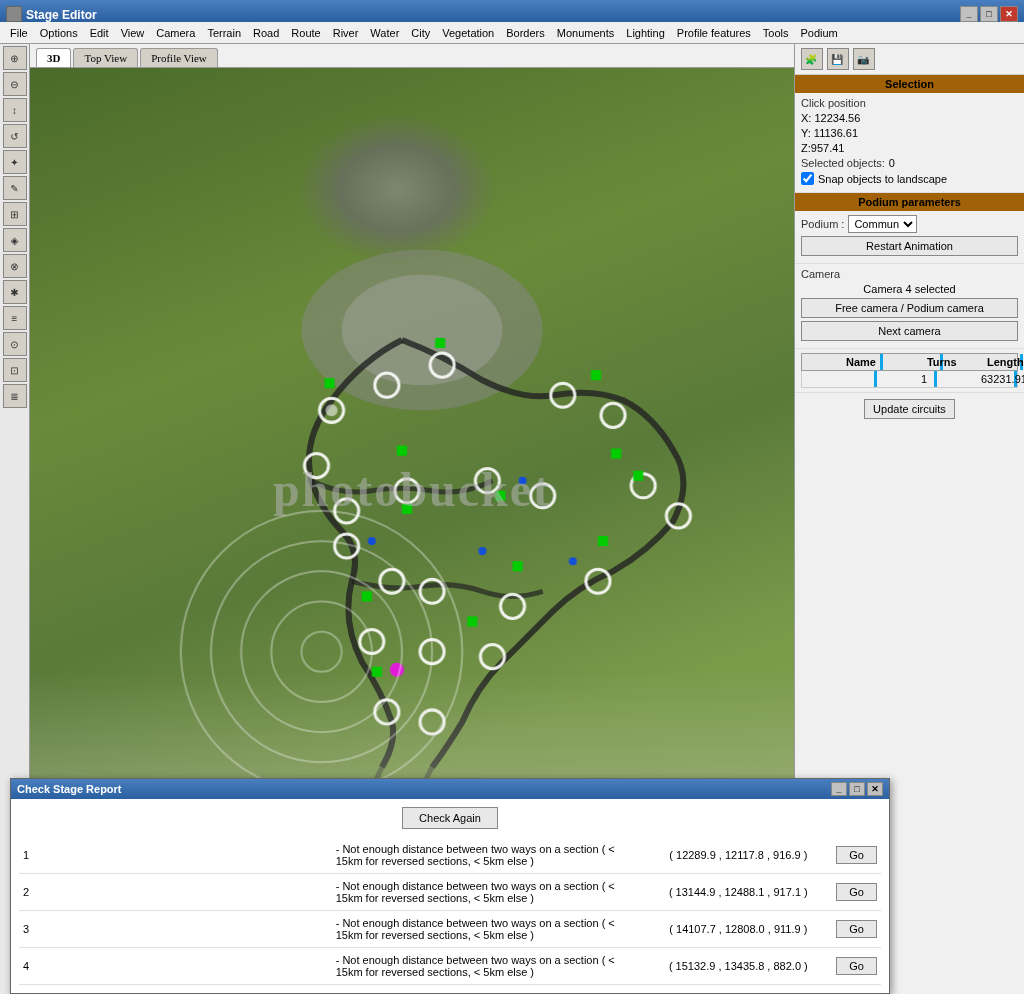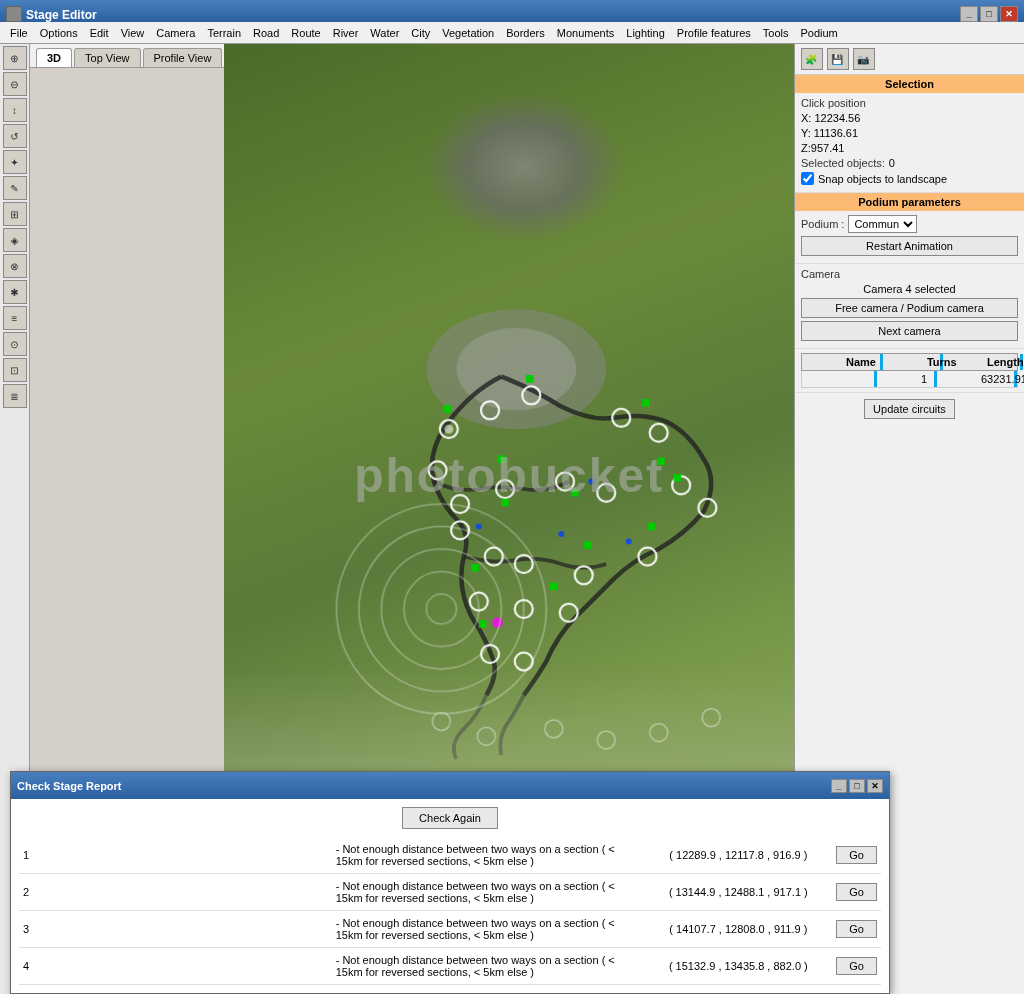--- a/index.html
+++ b/index.html
@@ -66,22 +66,23 @@
       background: #d4d0c8;
       border: 1px solid #888;
       display: flex; align-items: center; justify-content: center;
       cursor: pointer; font-size: 10px; color: #333;
     }
 
     
     .center-content {
       flex: 1;
       display: flex;
-      flex-direction: row;
+      flex-direction: column;
       overflow: hidden;
+      font-family: Liberation Serif, serif;
     }
 
     
     .tabs-bar {
       background: #f0f0f0;
       border-bottom: 1px solid #999;
       display: flex;
       height: 24px;
       align-items: flex-end;
       padding-left: 6px;
@@ -141,21 +142,21 @@
       border-bottom: 1px solid #ccc;
     }
     .panel-icon-btn {
       width: 22px; height: 22px;
       background: #d4d0c8;
       border: 1px solid #888;
       display: flex; align-items: center; justify-content: center;
       cursor: pointer; font-size: 10px;
     }
     .section-title {
-      background: #fdba74;
+      background: #a16207;
       color: #000;
       padding: 3px 6px;
       font-weight: bold;
       font-size: 11px;
       text-align: center;
     }
     .panel-section {
       padding: 4px 6px;
       border-bottom: 1px solid #ddd;
     }
@@ -228,21 +229,21 @@
       left: 10px;
       width: 880px;
       background: white;
       border: 1px solid #666;
       box-shadow: 2px 2px 8px rgba(0,0,0,0.4);
       z-index: 100;
     }
     .dialog-title-bar {
       background: linear-gradient(to bottom, #4a7fbf, #2a5fa0);
       color: white;
-      height: 27px;
+      height: 20px;
       display: flex;
       align-items: center;
       padding: 0 6px;
       font-size: 11px;
       font-weight: bold;
     }
     .dialog-title-bar .title-bar-controls { margin-left: auto; display: flex; gap: 2px; }
     .dialog-title-bar .title-bar-btn {
       width: 16px; height: 14px; background: #c0c0c0; border: 1px solid #888;
       display: flex; align-items: center; justify-content: center; font-size: 9px; cursor: pointer; color: #000;

